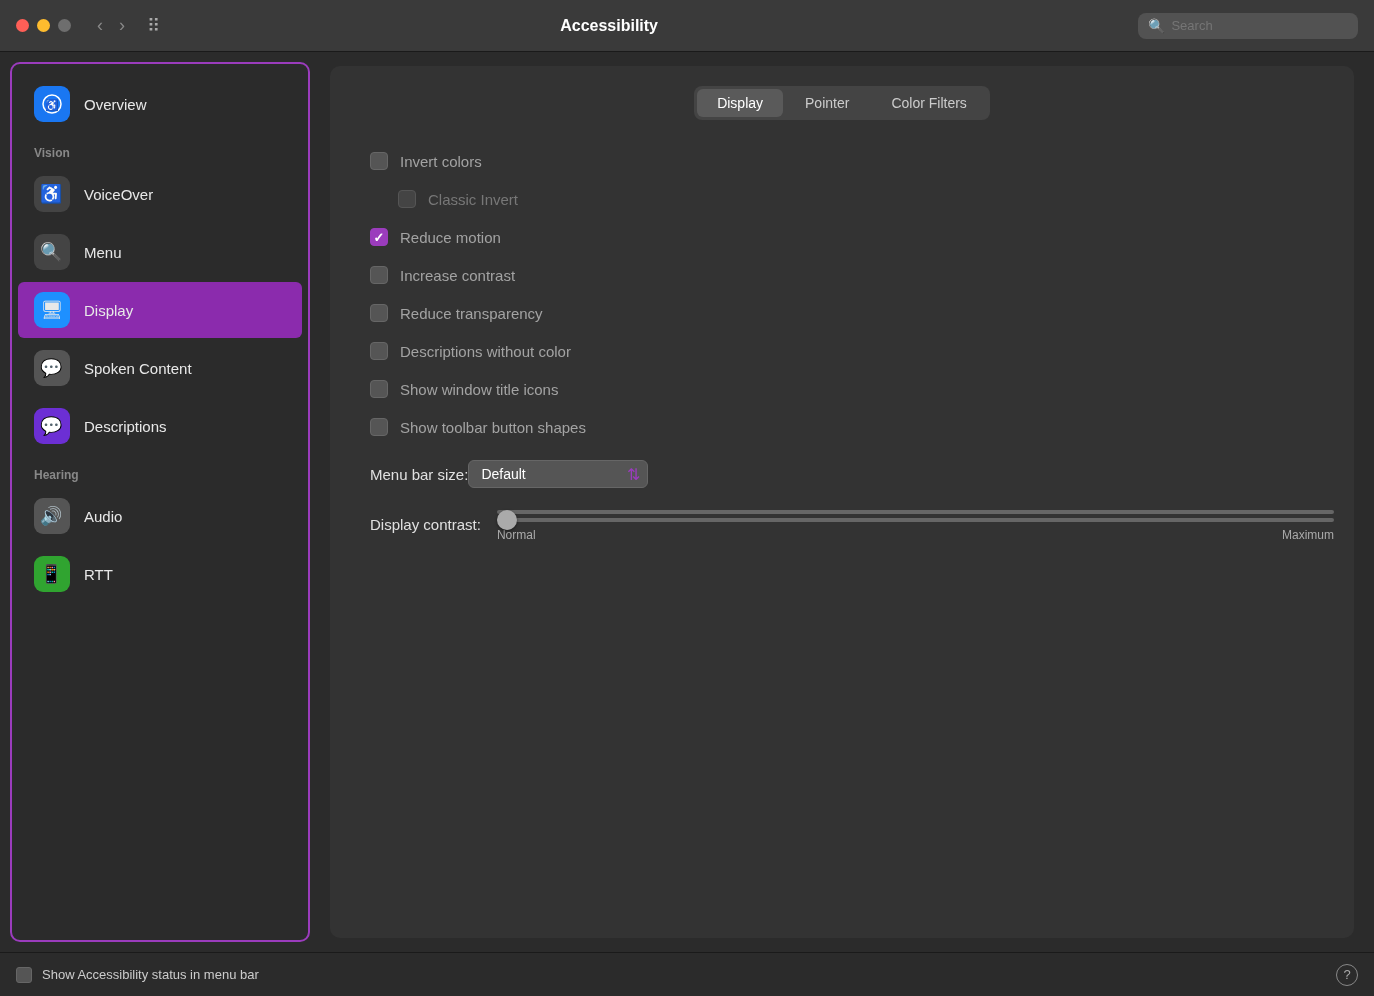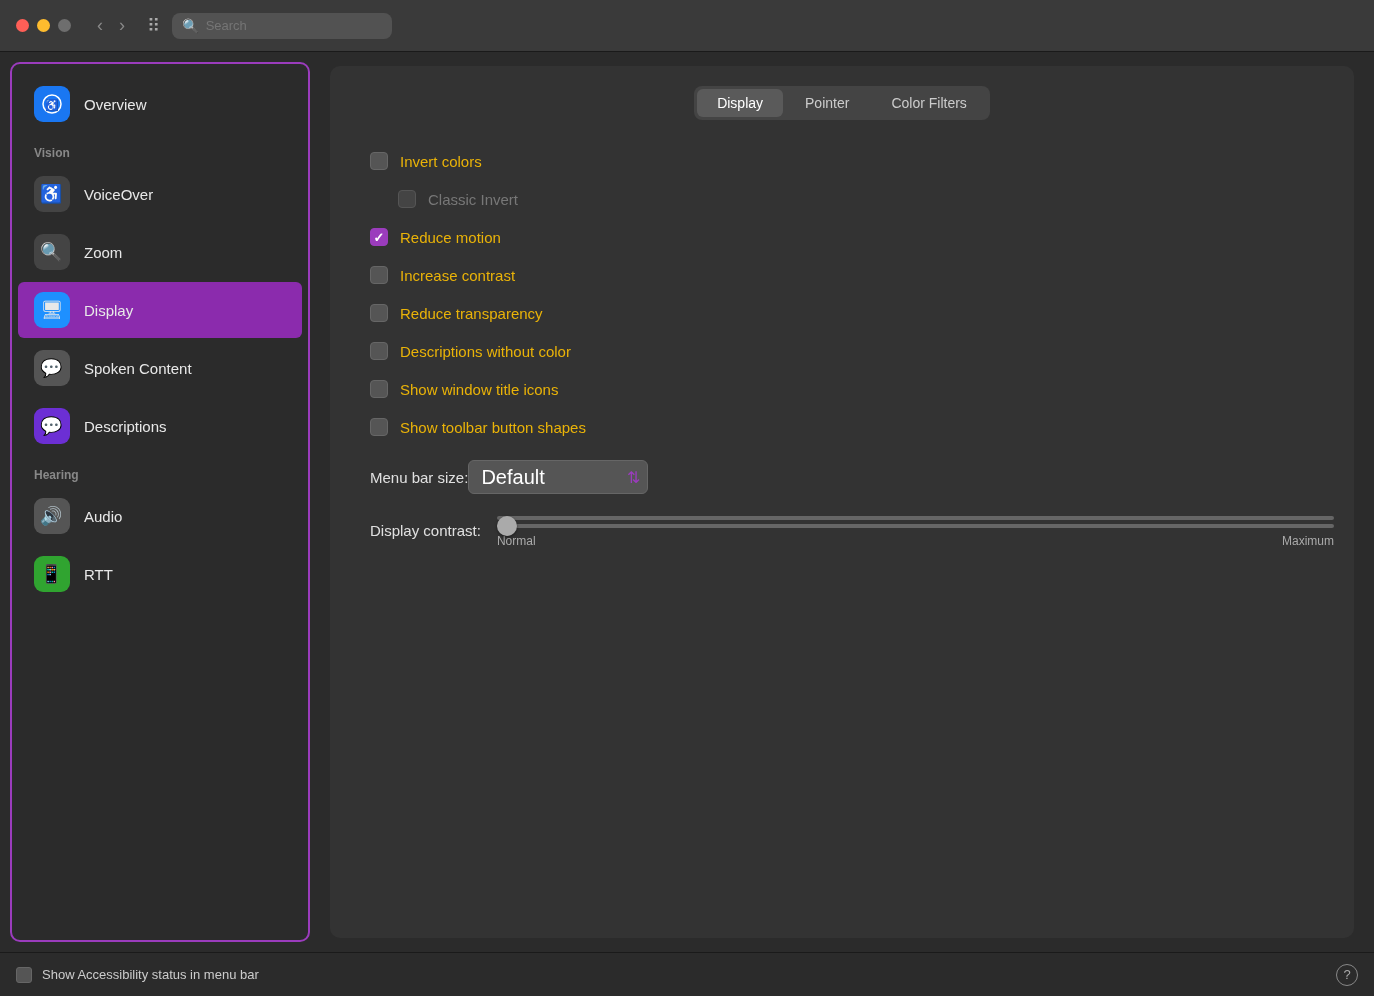--- a/index.html
+++ b/index.html
@@ -200,21 +200,21 @@
       align-items: center;
       gap: 12px;
       padding: 8px 0;
     }
     .setting-row.indented {
       padding-left: 28px;
     }
 
     .setting-label {
       font-size: 15px;
-      color: #eab308;
+      color: #a3a3a3;
       font-weight: 500;
     }
     .setting-label.disabled {
       color: #777;
     }
 
     
     .checkbox {
       width: 18px;
       height: 18px;
@@ -258,21 +258,21 @@
     .select-wrapper {
       position: relative;
       display: inline-flex;
       align-items: center;
     }
     .menubar-select {
       background: #555;
       border: 1px solid #666;
       border-radius: 6px;
       color: #fff;
-      font-size: 20px;
+      font-size: 14px;
       padding: 5px 24px 5px 12px;
       appearance: none;
       cursor: pointer;
       outline: none;
       min-width: 180px;
     }
     .select-arrows {
       position: absolute;
       right: 8px;
       color: #9b3cbd;
@@ -386,20 +386,21 @@
   <div class="traffic-lights">
     <div class="traffic-light tl-close"></div>
     <div class="traffic-light tl-minimize"></div>
     <div class="traffic-light tl-maximize"></div>
   </div>
   <div class="nav-arrows">
     <button class="nav-arrow">‹</button>
     <button class="nav-arrow">›</button>
   </div>
   <span class="grid-icon">⠿</span>
+  <span class="titlebar-title">Accessibility</span>
   <div class="search-bar">
     <span class="search-icon-svg">🔍</span>
     <input type="text" placeholder="Search" style="">
   </div>
 </div>
 
 <div class="main-content">
 
   <div class="sidebar">
 
@@ -419,21 +420,21 @@
       <div class="icon-circle icon-dark">
         <span style="font-size:18px;">♿</span>
       </div>
       <span class="sidebar-item-label">VoiceOver</span>
     </div>
 
     <div class="sidebar-item">
       <div class="icon-circle icon-dark">
         <span style="font-size:18px;">🔍</span>
       </div>
-      <span class="sidebar-item-label">Zoom</span>
+      <span class="sidebar-item-label">Menu</span>
     </div>
 
     <div class="sidebar-item active">
       <div class="icon-circle" style="background:#1e90ff;">
         <span style="font-size:18px;">🖥</span>
       </div>
       <span class="sidebar-item-label">Display</span>
     </div>
 
     <div class="sidebar-item">

